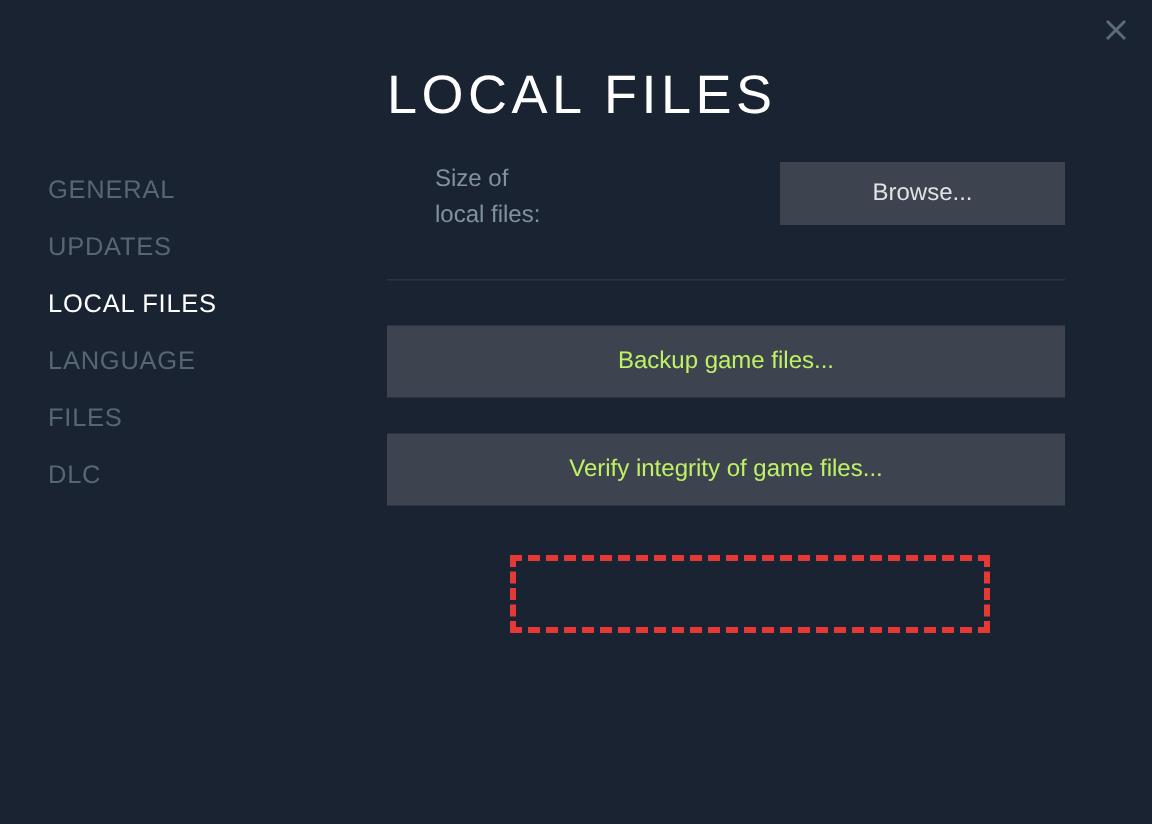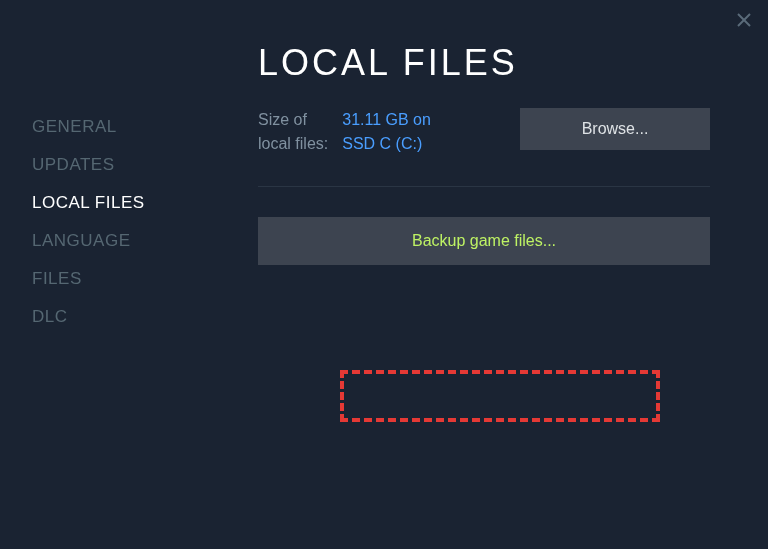--- a/index.html
+++ b/index.html
@@ -66,20 +66,21 @@
       color: #ffffff;
       font-weight: 300;
       letter-spacing: 3px;
       margin-bottom: 24px;
     }
     .size-row {
       display: flex;
       align-items: flex-start;
       gap: 30px;
       margin-bottom: 30px;
+      margin-left: 32px;
     }
     .size-info {
       display: flex;
       gap: 14px;
       flex: 1;
     }
     .size-label {
       color: #8091a0;
       font-size: 16px;
       line-height: 1.5;
@@ -145,27 +146,24 @@
 
   <div class="main">
     <h1 class="page-title">LOCAL FILES</h1>
 
     <div class="size-row">
       <div class="size-info">
         <div class="size-label">
           <span>Size of</span><br>
           <span>local files:</span>
         </div>
-        <div class="size-value">
-          <span>31.11 GB on</span><br>
-          <span>SSD C (C:)</span>
-        </div>
       </div>
       <button class="browse-btn">Browse...</button>
     </div>
 
     <div class="divider"></div>
 
     <button class="action-btn">Backup game files...</button>
+    <button class="action-btn">Verify integrity of game files...</button>
   </div>
 
   <div class="highlight-box" style="left: 340px; top: 370px; width: 320px; height: 52px;"></div>
 </div>
 
 </body></html>

